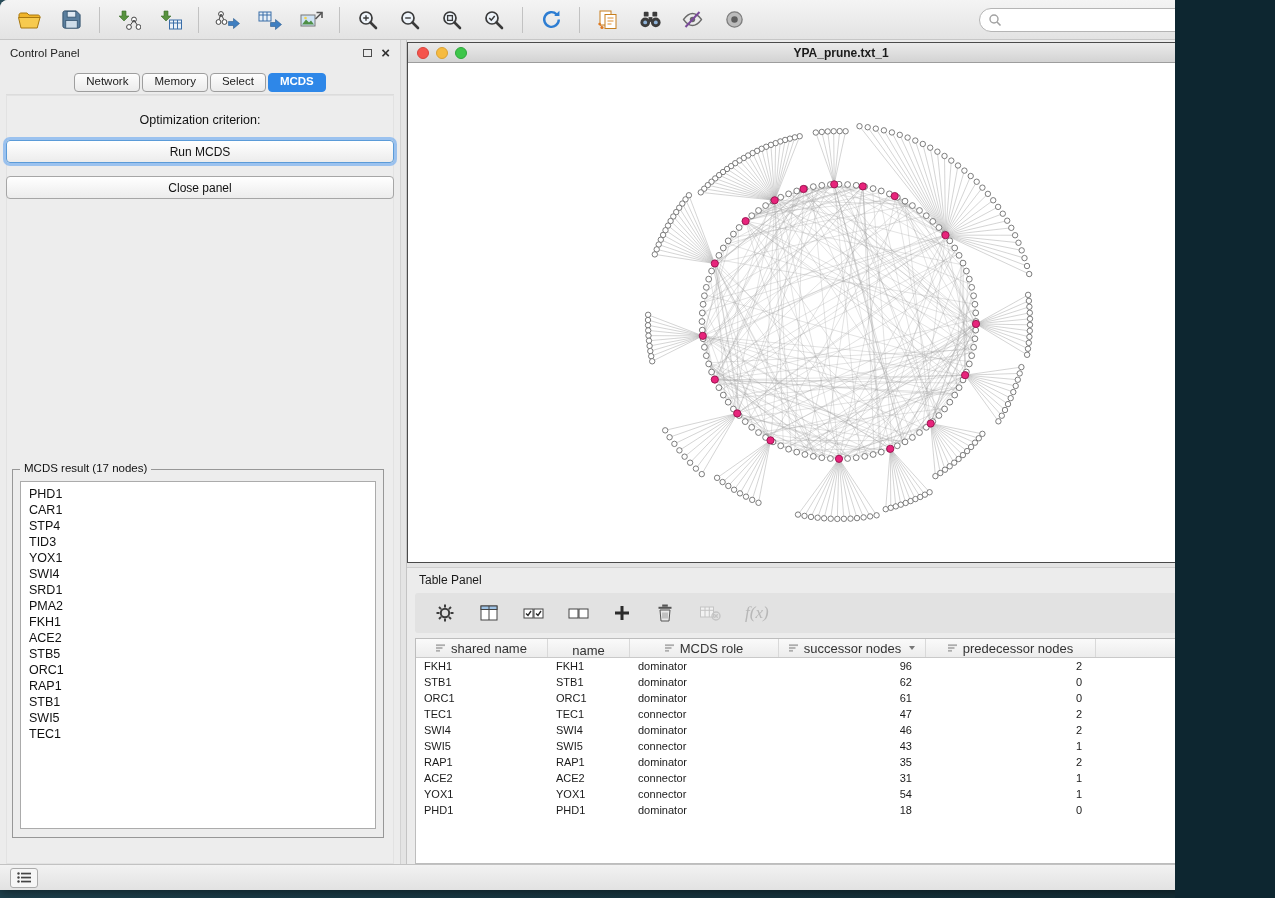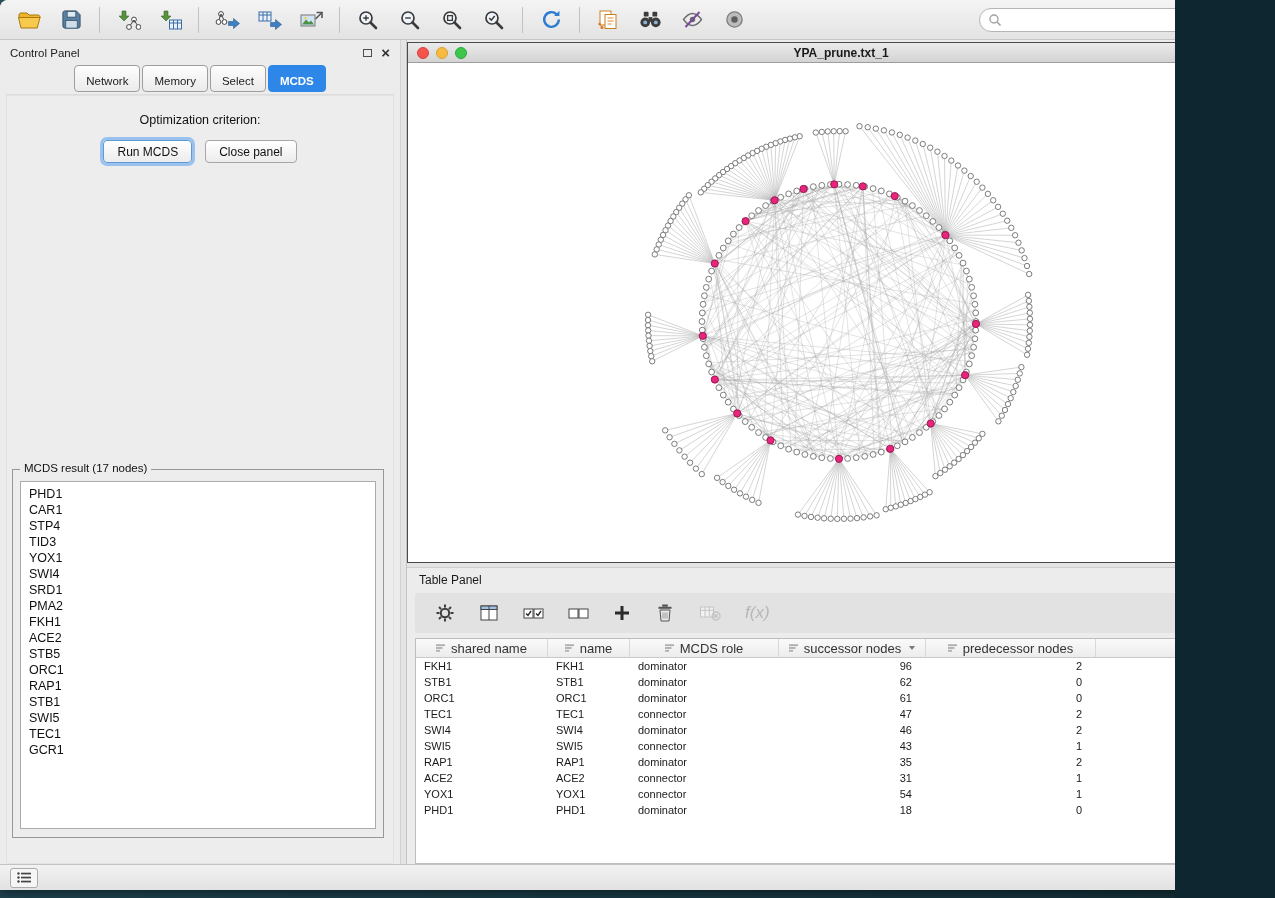--- a/index.html
+++ b/index.html
@@ -26,35 +26,35 @@
   .v-split{width:7px;flex:0 0 7px;background:#e4e4e4;border-left:1px solid #d2d2d2;border-right:1px solid #c4c4c4;}
   .right-side{flex:1;display:flex;flex-direction:column;min-width:0;background:#ececec;}
 
   
   .cp-titlebar{height:26px;flex:0 0 26px;display:flex;align-items:center;padding:0 10px;
     font-size:11.5px;color:#222;}
   .win-icons{margin-left:auto;display:flex;align-items:center;gap:9px;}
   .win-float{width:9px;height:8px;border:1.5px solid #4d4d4d;display:inline-block;}
   .win-close{font-size:15px;font-weight:700;color:#333;line-height:10px;}
   .cp-tabs{height:28px;flex:0 0 28px;display:flex;align-items:flex-end;justify-content:center;gap:2px;padding-bottom:2px;}
-  .cp-tab{padding:9px 11px 4px;font-size:11.5px;color:#222;background:linear-gradient(#fdfdfd,#ebebeb);
+  .cp-tab{padding:1px 11px 4px;font-size:11.5px;color:#222;background:linear-gradient(#fdfdfd,#ebebeb);
     border:1px solid #9e9e9e;border-radius:4px;}
   .cp-tab.active{background:var(--accent-blue);border-color:var(--accent-blue);color:#fff;font-weight:700;}
   .cp-body{flex:1;position:relative;background:#ededed;border-top:1px solid #dcdcdc;
     margin:0 6px 0 6px;box-shadow:inset 0 0 0 1px #e2e2e2;}
   .opt-label{margin-top:18px;text-align:center;font-size:12.5px;color:#111;}
   .criterion{position:relative;width:312px;height:23px;margin:10px auto 0;background:#fff;
     border:1px solid #a9a9a9;border-radius:4px;font-size:12px;color:#111;
     line-height:21px;padding-left:9px;}
   .criterion .stepper{position:absolute;right:-1px;top:-1px;bottom:-1px;width:19px;border-radius:0 4px 4px 0;
     background:linear-gradient(#6fb1f5,#2d72d9);display:flex;flex-direction:column;align-items:center;justify-content:center;gap:1px;}
   .stepper i{width:0;height:0;border-left:3.5px solid transparent;border-right:3.5px solid transparent;}
   .stepper .up{border-bottom:4px solid #fff;}
   .stepper .down{border-top:4px solid #fff;}
-  .cp-buttons{margin-top:13px;display:flex;justify-content:center;gap:13px;}
+  .cp-buttons{margin-top:13px;display:flex;justify-content:center;gap:13px;flex-direction:column;}
   .btn{height:23px;padding:0 13px;font-size:12px;color:#111;background:linear-gradient(#ffffff,#ececec);
     border:1px solid #a6a6a6;border-radius:4px;}
   .btn.focus-ring{box-shadow:0 0 0 3px rgba(110,170,240,.65);border-color:#5b9bd8;}
   .result-group{position:absolute;left:6px;right:10px;top:374px;bottom:26px;border:1px solid #979797;}
   .result-title{position:absolute;top:-8px;left:7px;background:#ededed;padding:0 4px;font-size:11.5px;color:#111;}
   .result-list{position:absolute;left:7px;right:7px;top:11px;bottom:8px;background:#fff;
     border:1px solid #ababab;overflow:hidden;padding:4px 0 0 8px;}
   .mcds-item{font-size:12.5px;line-height:16px;color:#111;}
 
   
@@ -75,21 +75,21 @@
   .hub{fill:var(--hub-pink);stroke:#97114d;stroke-width:.9;}
 
   .h-split{height:5px;flex:0 0 5px;background:#e4e4e4;border-bottom:1px solid #cfcfcf;}
 
   
   .table-panel{flex:1;display:flex;flex-direction:column;background:#ececec;min-height:0;}
   .tp-titlebar{height:24px;flex:0 0 24px;display:flex;align-items:center;padding:0 12px;font-size:12px;color:#1a1a1a;}
   .tp-toolbar{flex:0 0 40px;margin:1px 8px 5px;background:#e2e2e2;border-radius:3px;
     display:flex;align-items:center;gap:24px;padding:0 6px 0 20px;}
   .tp-tool{display:flex;align-items:center;justify-content:center;}
-  .fx-label{font-family:Liberation Sans, sans-serif;font-style:italic;font-size:17px;color:#b7b7b7;}
+  .fx-label{font-family:Liberation Serif, serif;font-style:italic;font-size:17px;color:#b7b7b7;}
   .table-wrap{flex:1;margin:0 8px;background:#fff;border:1px solid #bdbdbd;position:relative;overflow:hidden;
     display:flex;flex-direction:column;min-height:0;}
   .thead{height:19px;flex:0 0 19px;display:flex;background:linear-gradient(#fafafa,#ececec);
     border-bottom:1px solid #c9c9c9;}
   .th{display:flex;align-items:center;justify-content:center;gap:5px;font-size:13px;color:#333;
     border-right:1px solid #d9d9d9;overflow:hidden;white-space:nowrap;}
   .th.fill{flex:1;border-right:none;}
   .col-chevron{width:0;height:0;border-left:3.5px solid transparent;border-right:3.5px solid transparent;
     border-top:4.5px solid #777;margin-left:3px;}
   .tbody{flex:1;position:relative;}
@@ -288,21 +288,20 @@
                 <div class="mcds-item">SRD1</div>
                 <div class="mcds-item">PMA2</div>
                 <div class="mcds-item">FKH1</div>
                 <div class="mcds-item">ACE2</div>
                 <div class="mcds-item">STB5</div>
                 <div class="mcds-item">ORC1</div>
                 <div class="mcds-item">RAP1</div>
                 <div class="mcds-item">STB1</div>
                 <div class="mcds-item">SWI5</div>
                 <div class="mcds-item">TEC1</div>
-                <div class="mcds-item">GCR1</div>
               </div>
           </div>
         </div>
       </div>
 
       <div class="v-split"></div>
 
       <div class="right-side">
 
         <div class="net-window">
@@ -1076,21 +1075,21 @@
           <div class="table-wrap">
             <div class="thead">
                 <div class="th" style="width: 132px;">
                   <svg width="10" height="10" viewBox="0 0 10 10">
                     <rect x="0" y="1.3" width="9" height="1.8" fill="#adadad"></rect>
                     <rect x="0" y="4.1" width="6.5" height="1.8" fill="#adadad"></rect>
                     <rect x="0" y="6.9" width="4" height="1.8" fill="#adadad"></rect>
                   </svg>
                   <span>shared name</span>
                 </div>
-                <div class="th" style="width: 82px;">
+                <div class="th" style="width: 82px; flex-direction: column;">
                   <svg width="10" height="10" viewBox="0 0 10 10">
                     <rect x="0" y="1.3" width="9" height="1.8" fill="#adadad"></rect>
                     <rect x="0" y="4.1" width="6.5" height="1.8" fill="#adadad"></rect>
                     <rect x="0" y="6.9" width="4" height="1.8" fill="#adadad"></rect>
                   </svg>
                   <span>name</span>
                 </div>
                 <div class="th" style="width: 149px;">
                   <svg width="10" height="10" viewBox="0 0 10 10">
                     <rect x="0" y="1.3" width="9" height="1.8" fill="#adadad"></rect>

